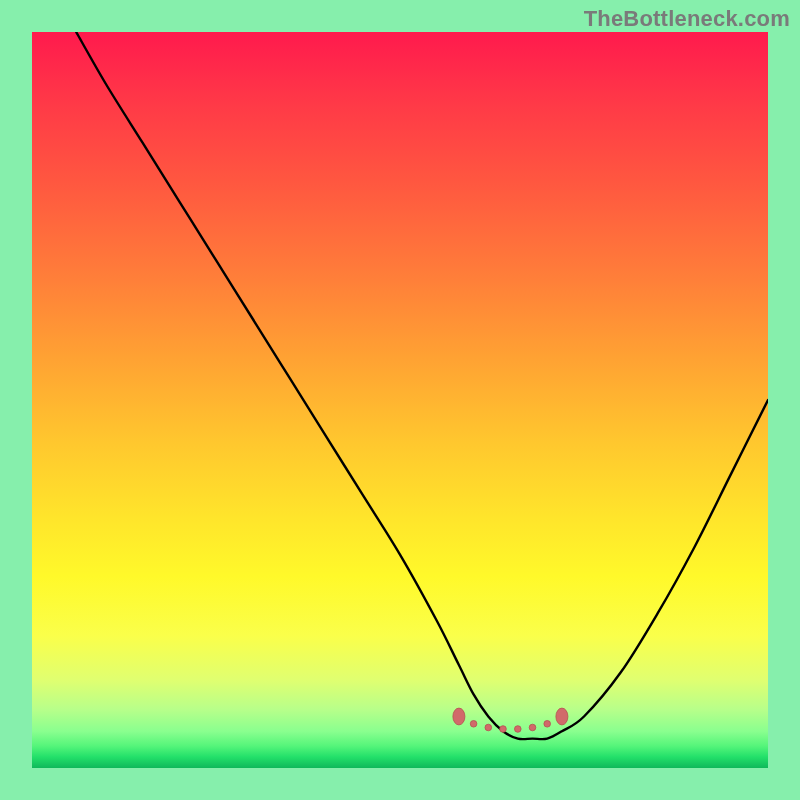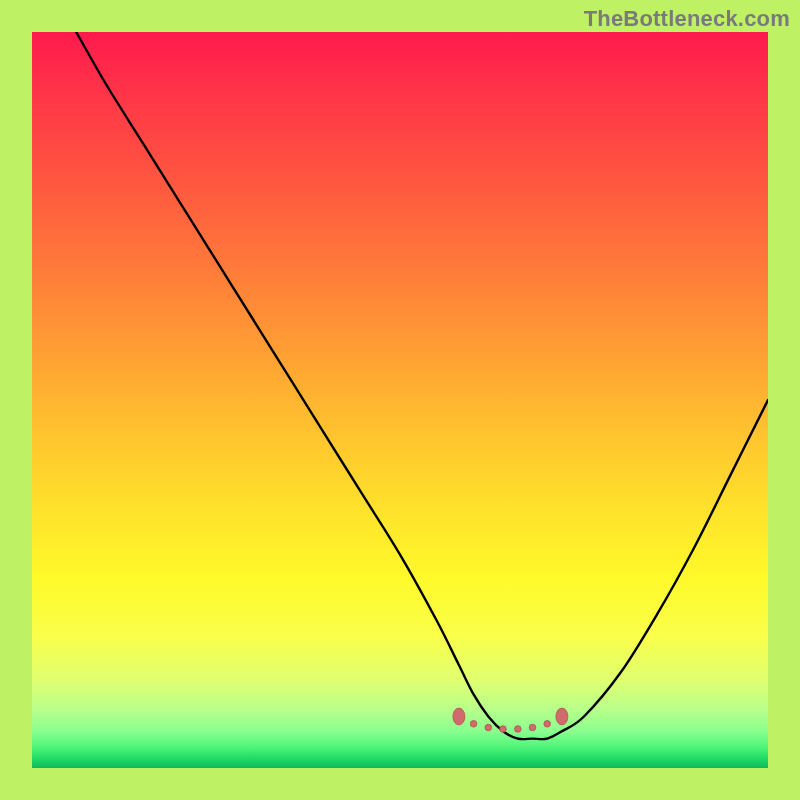--- a/index.html
+++ b/index.html
@@ -10,21 +10,21 @@
     background: #000;
     overflow: hidden;
     font-family: Arial, Helvetica, sans-serif;
   }
   .frame {
     position: absolute;
     top: 0;
     left: 0;
     width: 800px;
     height: 800px;
-    background: #bef264;
+    background: #86efac;
   }
   .plot-area {
     position: absolute;
     left: 32px;
     top: 32px;
     width: 736px;
     height: 736px;
     background: linear-gradient(
       to bottom,
       #ff1a4d 0%,

